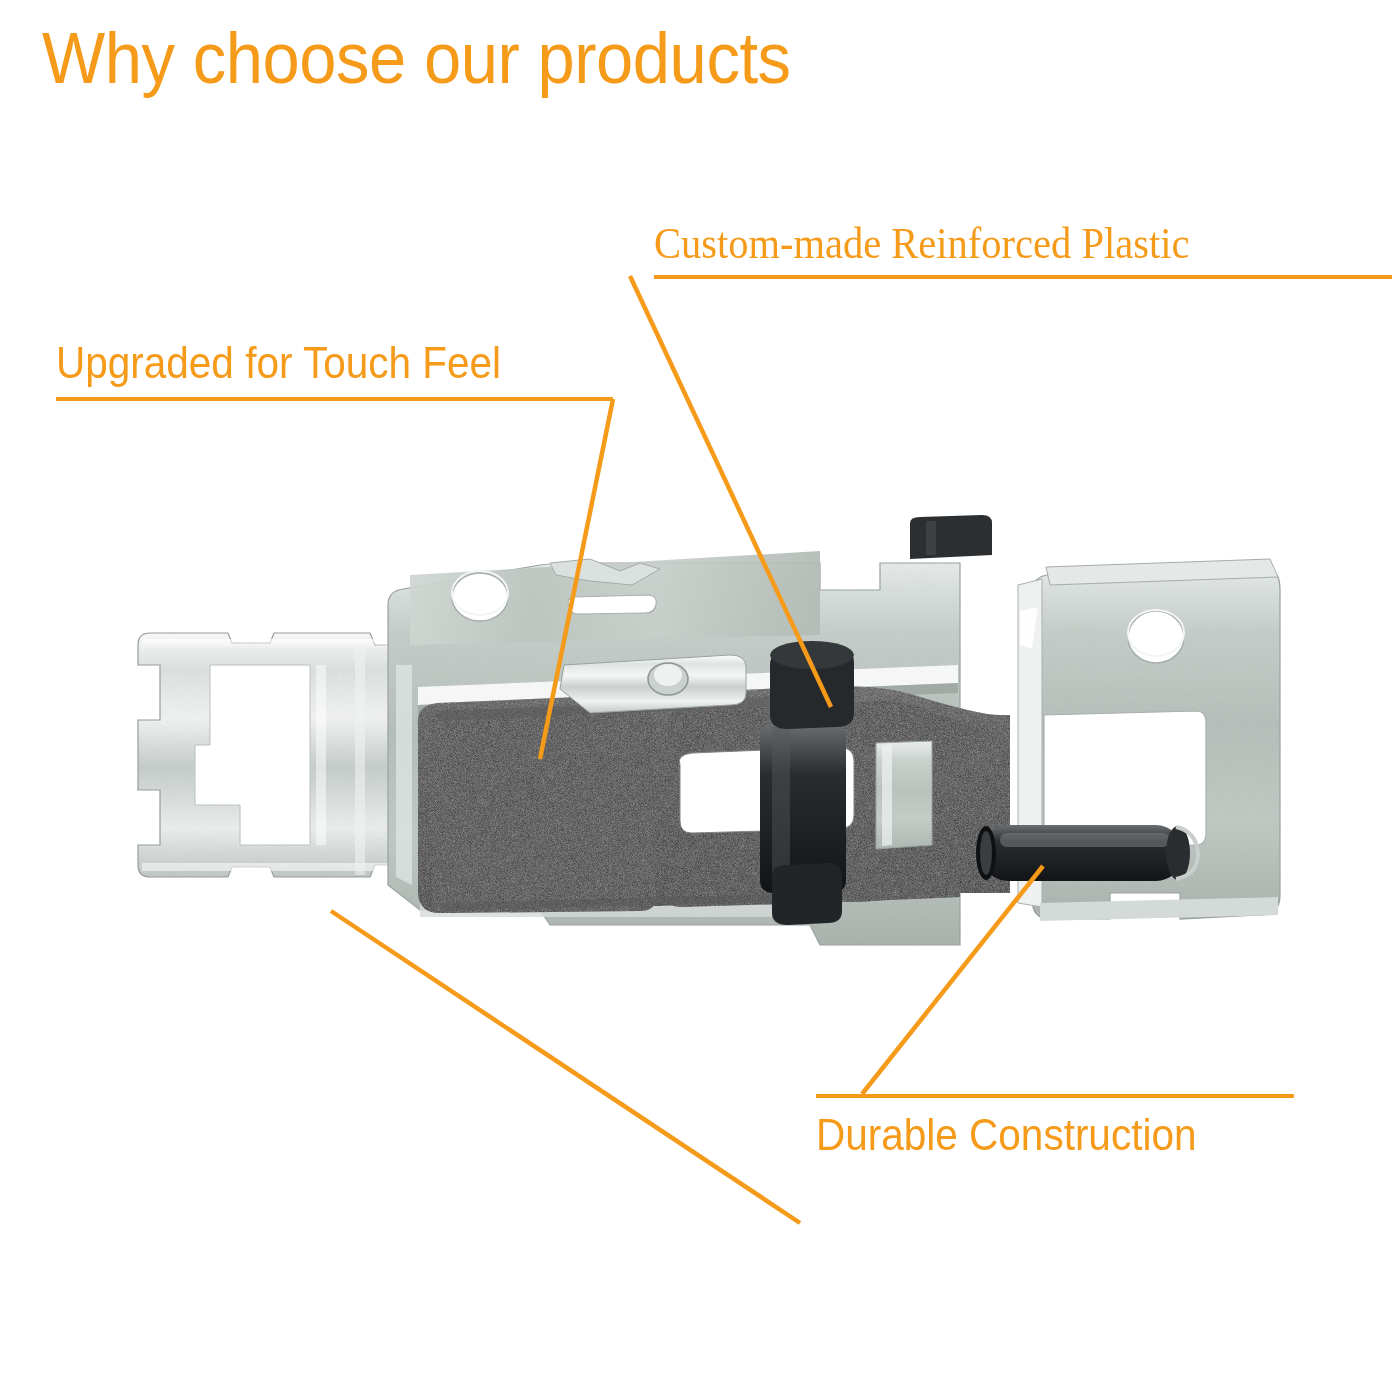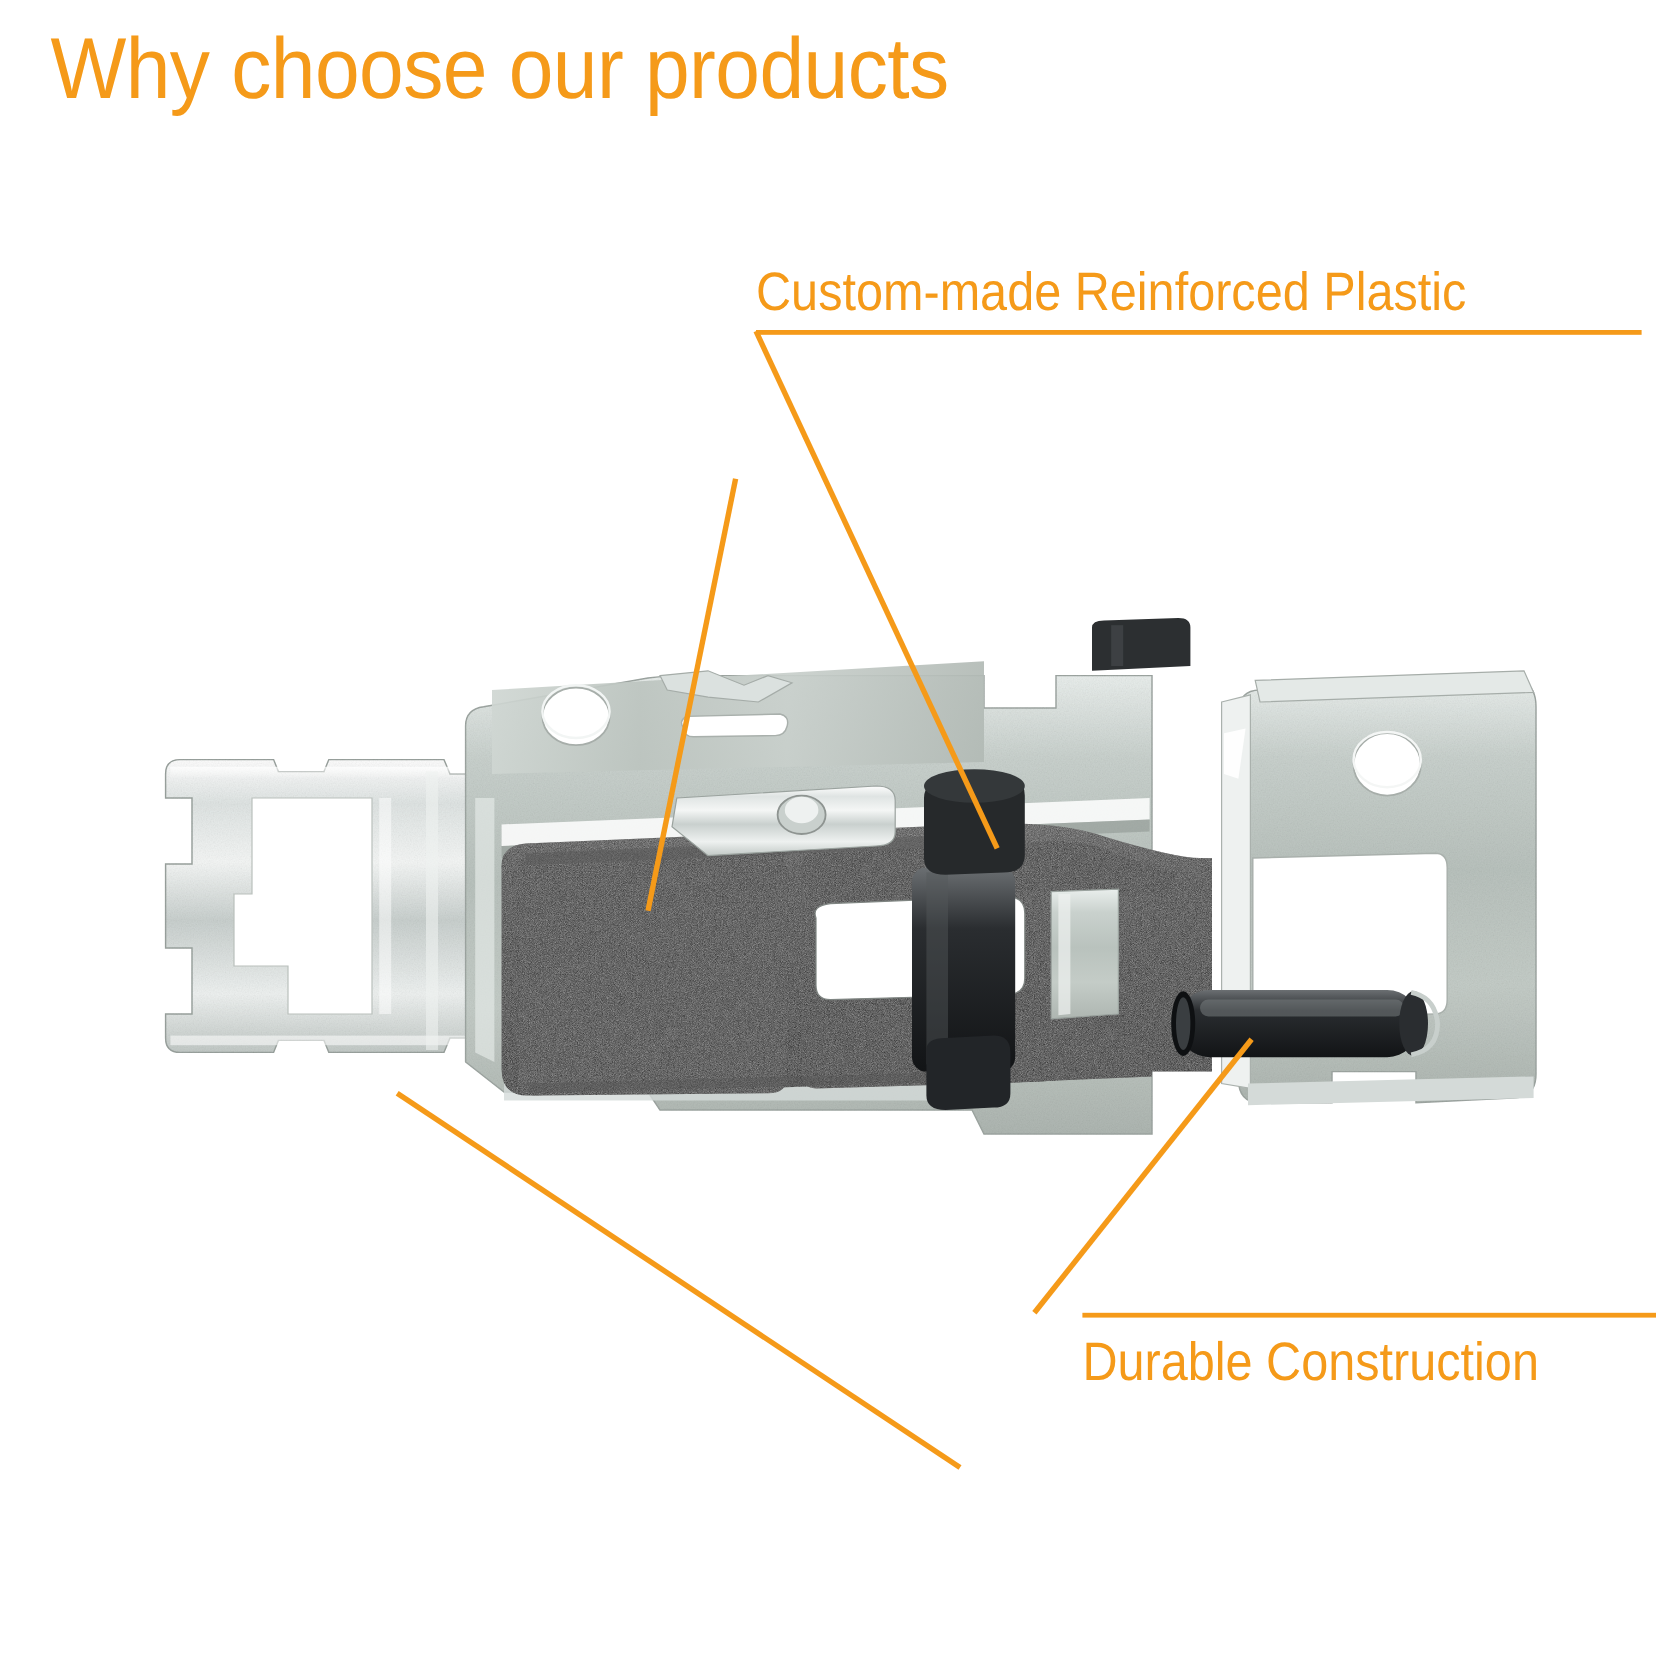--- a/index.html
+++ b/index.html
@@ -37,27 +37,27 @@
     transform-origin:left top;
     white-space:nowrap;
   }
   .rule{
     position:absolute;
     height:4px;
     background:#F59A19;
   }
 
   
-  #c-plastic{left:630px;top:220px;}
+  #c-plastic{left:654px;top:220px;font-family:Liberation Serif, serif;}
   #c-plastic .rule{left:0;top:55px;width:738px;}
 
   #c-touch{left:56px;top:340px;}
   #c-touch .rule{left:0;top:57px;width:557px;}
 
-  #c-durable{left:902px;top:1112px;}
+  #c-durable{left:816px;top:1112px;}
   #c-durable .rule{left:0;top:-18px;width:478px;}
 
   #c-steel{left:88px;top:1243px;}
   #c-steel .rule{left:0;top:-20px;width:712px;}
 
   
   #leaders{position:absolute;left:0;top:0;width:1400px;height:1400px;pointer-events:none;}
 
   
   #product{position:absolute;left:120px;top:515px;width:1180px;height:500px;}
@@ -247,20 +247,24 @@
     <line x1="613" y1="399" x2="540" y2="759" stroke="#F59A19" stroke-width="4.5"></line>
     <line x1="862" y1="1094" x2="1043" y2="866" stroke="#F59A19" stroke-width="4.5"></line>
     <line x1="331" y1="911" x2="800" y2="1223" stroke="#F59A19" stroke-width="4.5"></line>
   </svg>
 
   <div class="callout" id="c-plastic">
     <span class="txt">Custom-made Reinforced Plastic</span>
     <span class="rule"></span>
   </div>
 
+  <div class="callout" id="c-touch">
+    <span class="txt">Upgraded for Touch Feel</span>
+    <span class="rule"></span>
+  </div>
 
   <div class="callout" id="c-durable">
     <span class="rule"></span>
     <span class="txt">Durable Construction</span>
   </div>
 
 
 </div>
 
 </body></html>

